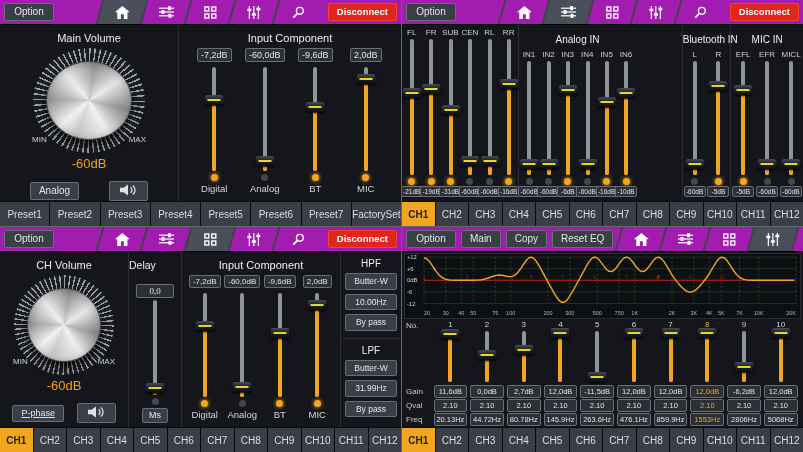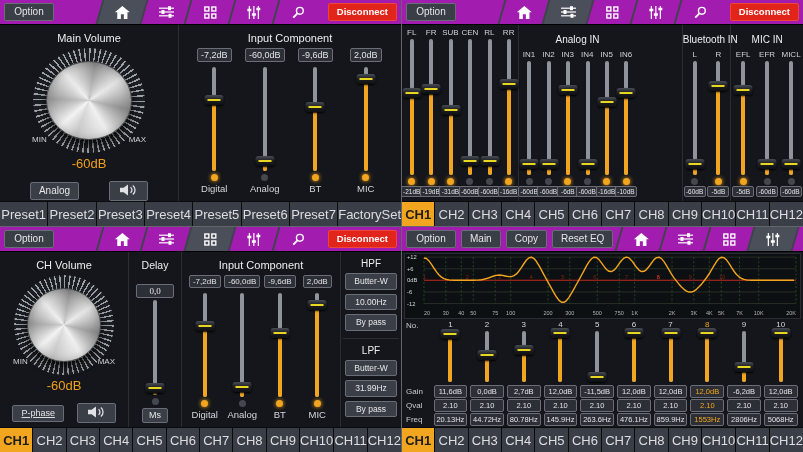--- a/index.html
+++ b/index.html
@@ -9,21 +9,21 @@
   .topbar{height:24px;min-height:24px;display:flex;align-items:center;padding:0 4px;background:#a21caf;border-bottom:1px solid #000;gap:5px;}
   .btn{background:#3a3e46;border:1px solid #696d75;color:#e4e6e9;font-size:10px;line-height:1;padding:3px 8px;border-radius:2px;font-family:inherit;cursor:pointer;white-space:nowrap;}
   .btn.option{min-width:50px;}
   .btn.disconnect{background:#e2251b;border-color:#f04438;color:#fff;font-weight:bold;font-size:9.5px;}
   .nav{display:flex;margin-left:auto;height:24px;align-items:stretch;margin-right:4px;}
   .nav-tab{width:42px;display:flex;align-items:center;justify-content:center;transform:skewX(-16deg);border-left:2px solid #3f434b;cursor:pointer;}
   .nav-tab.active{background:#4a4f59;}
   .nav-tab>span{transform:skewX(16deg);display:flex;align-items:center;}
   
   .tabs{height:24px;min-height:24px;display:flex;gap:1px;background:#0a0b0d;padding-top:1px;margin-top:auto;}
-  .tab{flex:1;background:#3a3e46;color:#dcdee2;font-size:13px;display:flex;align-items:center;justify-content:center;cursor:pointer;white-space:nowrap;}
+  .tab{flex:1;background:#3a3e46;color:#dcdee2;font-size:10px;display:flex;align-items:center;justify-content:center;cursor:pointer;white-space:nowrap;}
   .tab.active{background:#f2a51f;color:#1d1d1d;font-weight:bold;}
   
   .sec-title{font-size:11px;color:#eceef0;text-align:center;padding:7px 0 2px;white-space:nowrap;}
   .vline{width:1px;background:#2a2d33;}
   
   .knob-wrap{position:relative;margin:2px auto 0;}
   .k116{width:112px;height:112px;}
   .k100{width:100px;height:100px;}
   .knob-ring{position:absolute;inset:0;border-radius:50%;background:repeating-conic-gradient(#9da0a5 0deg 1.8deg,#1b1e23 1.8deg 6deg);
     -webkit-mask:radial-gradient(circle closest-side,transparent 61%,#000 62%);mask:radial-gradient(circle closest-side,transparent 61%,#000 62%);}
@@ -60,21 +60,21 @@
   .group:first-child{border-left:none;}
   .group .sec-title{font-size:10px;padding-top:9px;}
   .gcols{display:flex;flex:1;}
   .gcol{flex:1;display:flex;flex-direction:column;align-items:center;min-width:0;}
   .gcol .clabel{font-size:8px;color:#cfd2d6;margin:3px 0 2px;white-space:nowrap;}
   .gcol .vslider{flex:1;}
   .gcol .badge{font-size:6.5px;padding:1px 1px;min-width:18px;margin-bottom:2px;}
   
   .bodyC{display:flex;flex:1;min-height:0;}
   .cv{width:128px;display:flex;flex-direction:column;}
-  .dl{width:52px;border-left:1px solid #2a2d33;display:flex;flex-direction:column;align-items:center;}
+  .dl{width:52px;border-left:1px solid #2a2d33;display:flex;flex-direction:column;align-items:flex-start;}
   .dl .sec-title{font-size:10.5px;}
   .dl .badge{width:30px;margin:11px auto 2px;font-family:Liberation Serif, serif;}
   .dl .vslider{flex:1;}
   .btn.small{font-size:9px;padding:2px 6px;margin:2px auto 4px;}
   .icC{flex:1;border-left:1px solid #2a2d33;display:flex;flex-direction:column;min-width:0;}
   .icC .ic-cols{padding:2px 4px 4px;}
   .icC .badge{font-size:8px;}
   .filters{width:60px;border-left:1px solid #2a2d33;display:flex;flex-direction:column;}
   .f-title{font-size:10px;text-align:center;color:#eceef0;margin-top:6px;}
   .btn.fbtn{display:block;width:52px;margin:4px auto 0;font-size:8.5px;padding:3px 1px;text-align:center;}

